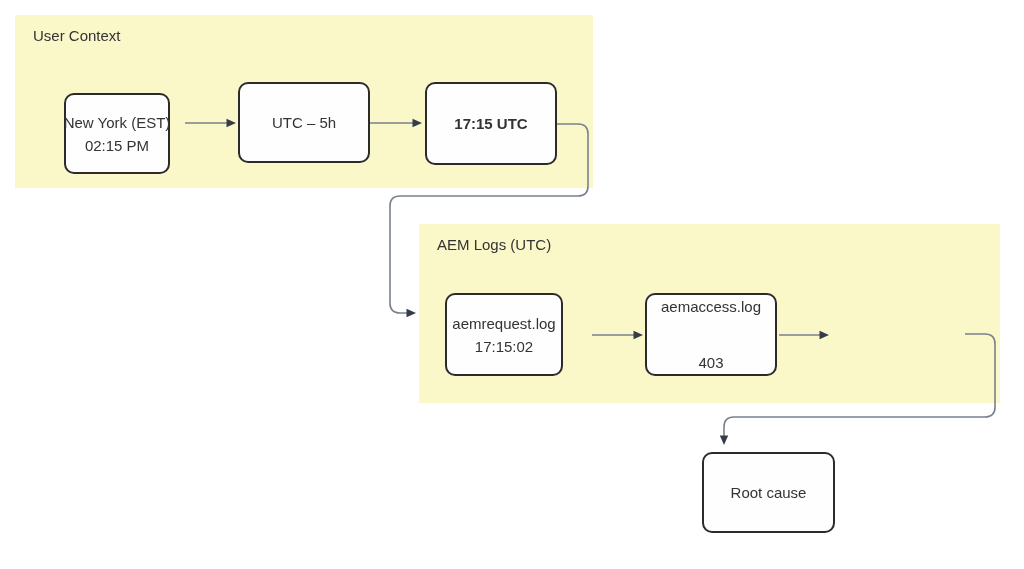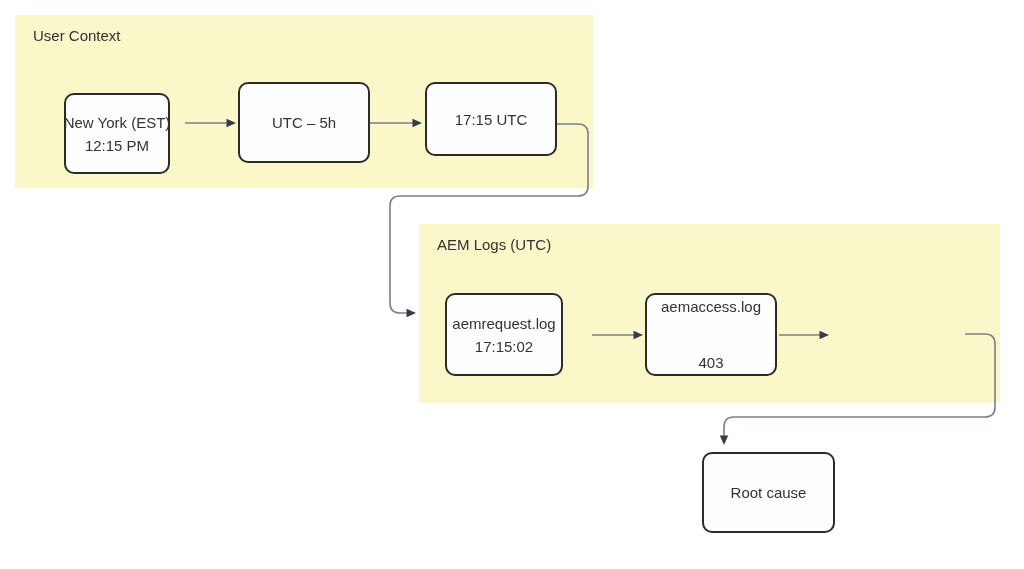--- a/index.html
+++ b/index.html
@@ -53,21 +53,21 @@
     line-height: 23px;
     color: #333333;
     white-space: nowrap;
   }
   
   .g-user   { left: 15px;  top: 15px;  width: 578px; height: 173px; }
   .g-aem    { left: 419px; top: 224px; width: 581px; height: 179px; }
   
   .n-ny     { left: 64px;  top: 82px;  width: 106px; height: 81px; margin-top: 11px; }
   .n-utc5   { left: 238px; top: 82px;  width: 132px; height: 81px; }
-  .n-1715   { left: 425px; top: 82px;  width: 132px; height: 74px; }
+  .n-1715   { left: 425px; top: 82px;  width: 132px; height: 83px; font-weight: bold; }
   .n-req    { left: 445px; top: 293px; width: 118px; height: 83px; }
   .n-acc    { left: 645px; top: 293px; width: 132px; height: 83px; justify-content: space-between; }
   .n-err    { left: 831px; top: 293px; width: 132px; height: 83px; }
   .n-root   { left: 658px; top: 452px; width: 133px; height: 81px; margin-left: 44px; }
   .edge {
     stroke: #7a818c;
     stroke-width: 1.6;
     fill: none;
   }
 </style>
@@ -92,21 +92,21 @@
     <path class="edge" d="M185 123 H227" marker-end="url(#arrow)"></path>
     <path class="edge" d="M370 123 H413" marker-end="url(#arrow)"></path>
     <path class="edge" d="M557 124 H578 Q588 124 588 134 V186 Q588 196 578 196 H400 Q390 196 390 206 V303 Q390 313 400 313 H407" marker-end="url(#arrow)"></path>
     <path class="edge" d="M592 335 H634 " marker-end="url(#arrow)"></path>
     <path class="edge" d="M779 335 H820" marker-end="url(#arrow)"></path>
     <path class="edge" d="M965 334 H985 Q995 334 995 344 V407 Q995 417 985 417 H734 Q724 417 724 427 V436" marker-end="url(#arrow)"></path>
   </svg>
 
   <div class="node n-ny">
     <span>New York (EST)</span>
-    <span>12:15 PM</span>
+    <span>02:15 PM</span>
   </div>
 
   <div class="node n-utc5">
     <span>UTC – 5h</span>
   </div>
 
   <div class="node n-1715">
     <span>17:15 UTC</span>
   </div>
 

